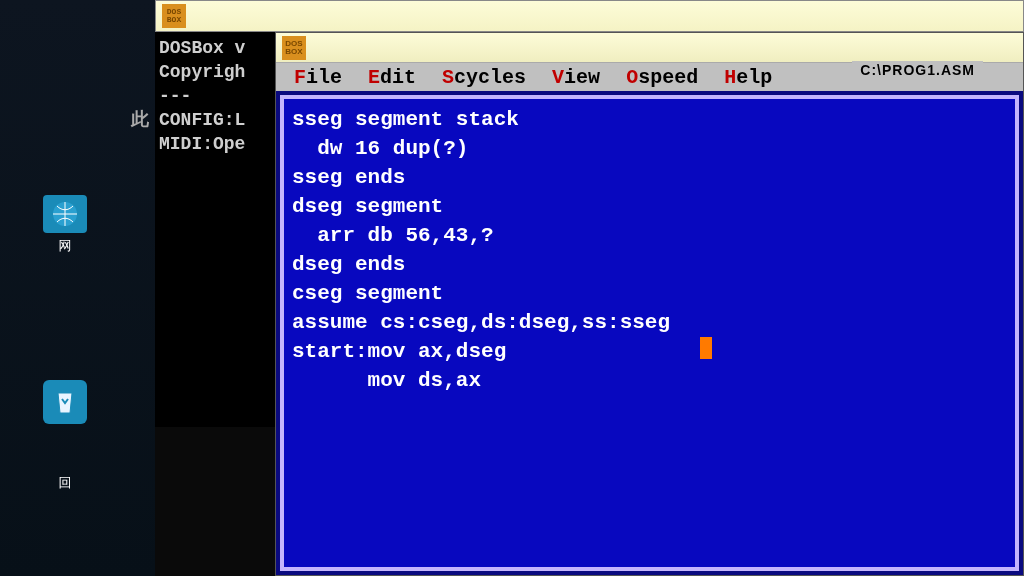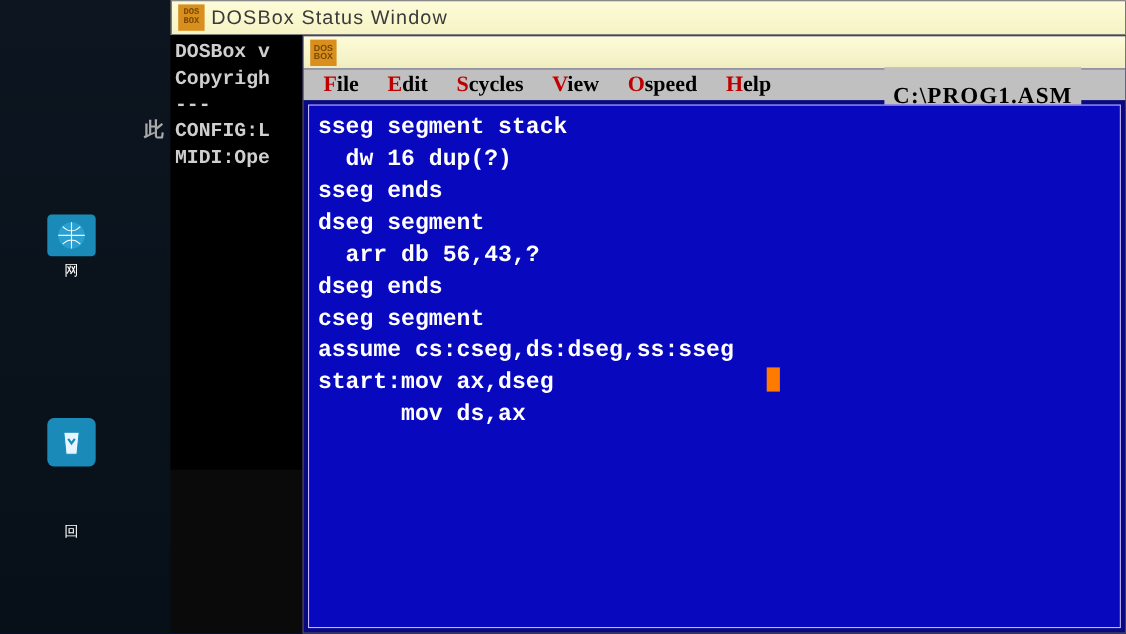--- a/index.html
+++ b/index.html
@@ -69,38 +69,38 @@
     .edit-win .titlebar .dosicon{
       width:24px;height:24px;background:#d98f1e;margin:0 6px;
       display:flex;align-items:center;justify-content:center;
       font-size:8px;color:#7a4800;font-weight:bold;line-height:1;
     }
     .menubar{
       height:28px;
       background:#c0c0c0;
       display:flex;align-items:center;
       padding-left:18px;
-      font-family:Liberation Serif, serif;
+      font-family:Liberation Mono, monospace;
       font-size:20px; font-weight:bold; color:#000;
       position:relative;
     }
     .menubar .mi{ margin-right:26px; cursor:pointer;}
     .mi .hot{ color:#c00000; }
     .filepath{
       position:absolute; right:40px; top:28px;
       background:#c0c0c0; color:#000;
-      font-family:Liberation Serif, serif;
-      font-size:21px; font-weight:bold;
-      padding:14px 8px;
+      font-family:Liberation Sans, sans-serif;
+      font-size:14px; font-weight:bold;
+      padding:1px 8px;
       letter-spacing:1px;
     }
     .editor-area{
       position:absolute; left:4px; top:62px; right:4px; bottom:4px;
       background:#0808bf;
-      border:1px solid #c4b5fd;
+      border:4px solid #c4b5fd;
       color:#fff;
       font-family:'Courier New',monospace;
       font-size:21px; font-weight:bold;
       line-height:29px;
       padding:6px 8px;
       white-space:pre;
       overflow:hidden;
     }
     .cursor-block{
       position:absolute;
@@ -129,21 +129,20 @@
         </svg>
     </div>
   </div>
   <div class="desk-icon ic3">
     <div class="lbl">回</div>
   </div>
 </div>
 
 <div class="status-win">
   <div class="dosicon">DOS<br>BOX</div>
-  <div class="title">DOSBox Status Window</div>
 </div>
 
 <div class="bg-console"><span>DOSBox v</span>
 <span>Copyrigh</span>
 <span>---</span>
 <span style="position:absolute;left:-24px;top:76px;color:#aaa;font-size:18px;">此</span><span>CONFIG:L</span>
 <span>MIDI:Ope</span></div>
 
 <div class="edit-win">
   <div class="titlebar">

